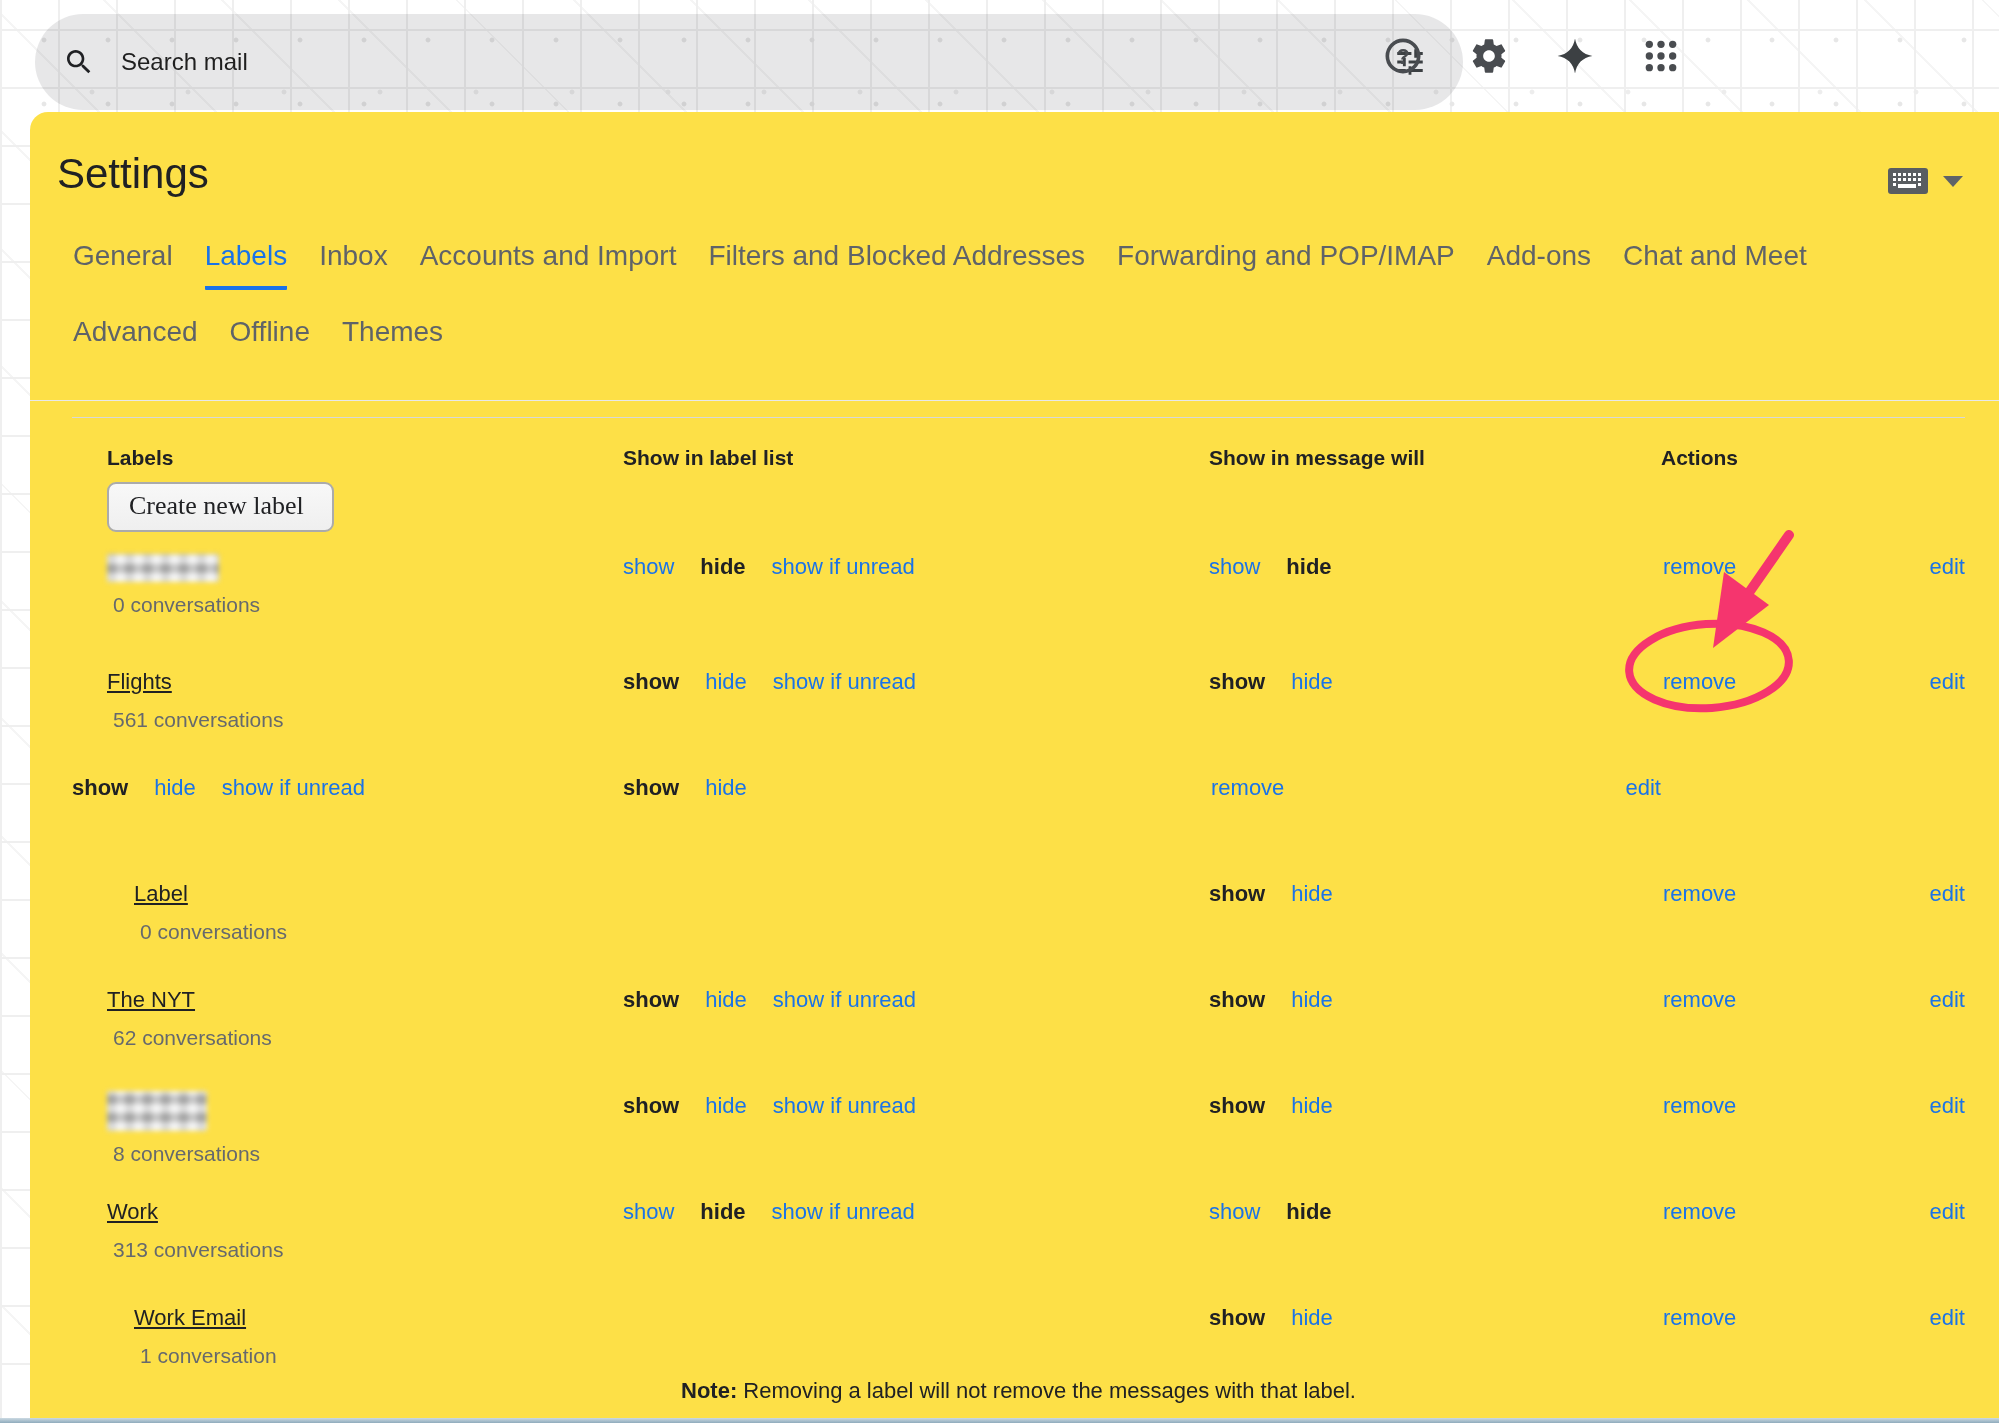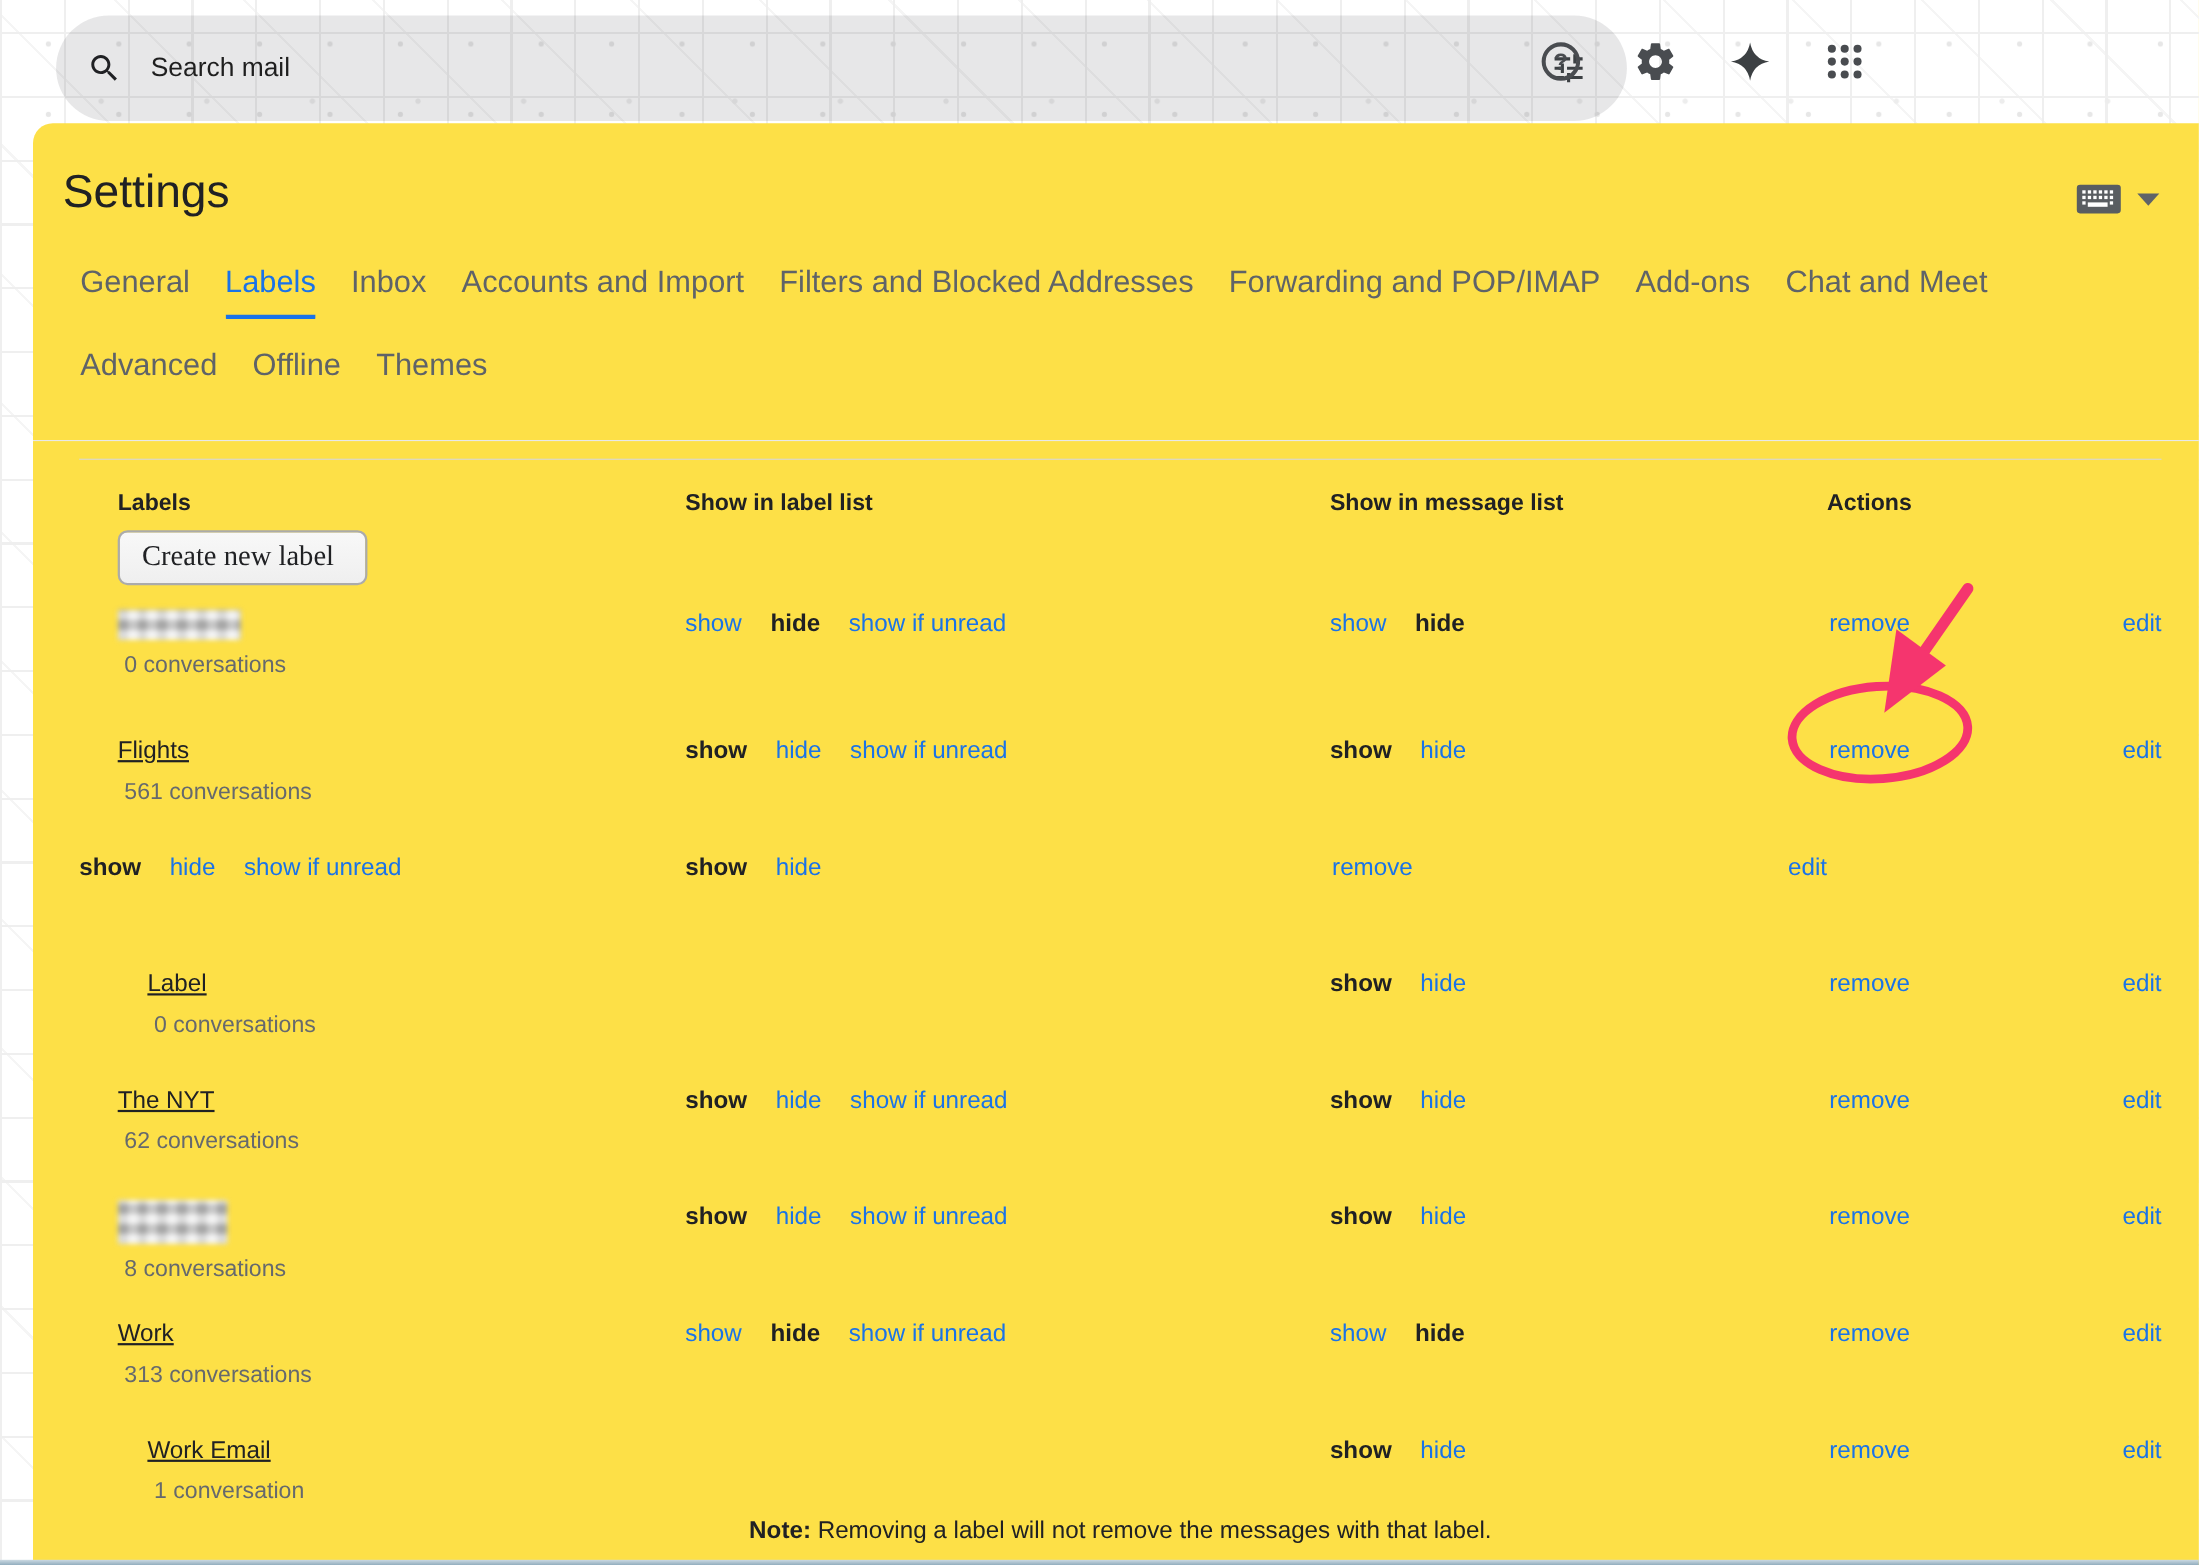--- a/index.html
+++ b/index.html
@@ -10,21 +10,21 @@
     background-image:
       radial-gradient(circle,#e7e7e7 2px,transparent 2.8px),
       radial-gradient(circle,#ededed 2px,transparent 2.8px),
       repeating-linear-gradient(0deg,#efefef 0 2px,transparent 2px 58px),
       repeating-linear-gradient(90deg,#efefef 0 2px,transparent 2px 58px),
       repeating-linear-gradient(45deg,#f5f5f5 0 2px,transparent 2px 83px);
     background-size:64px 64px,96px 96px,100% 100%,100% 100%,100% 100%;
     background-position:12px 8px,44px 44px,0 0,0 0,0 0;
   }
   
-  .topbar{position:absolute;left:0;top:0;width:1689px;height:112px;z-index:5;margin-left:16px;}
+  .topbar{position:absolute;left:0;top:0;width:1689px;height:112px;z-index:5;}
   .search-pill{
     position:absolute;left:35px;top:14px;width:1428px;height:96px;border-radius:48px;
     background:rgba(32,33,36,0.105);display:flex;align-items:center;cursor:pointer;
   }
   .search-pill .mag{margin-left:28px;display:flex;}
   .search-text{margin-left:26px;font-size:24px;color:#1f1f1f;}
   .tune{margin-left:auto;margin-right:36px;display:flex;cursor:pointer;}
   .topbar-icons{position:absolute;right:6px;top:0;height:112px;display:flex;align-items:center;gap:42px;}
   .tb-ic{display:flex;align-items:center;justify-content:center;width:44px;height:44px;cursor:pointer;}
   
@@ -139,21 +139,21 @@
       <span class="tab">Advanced</span>
       <span class="tab">Offline</span>
       <span class="tab">Themes</span>
     </div>
   <div class="panel-divider"></div>
 
   <div class="ltable">
     <div class="t-head">
       <div class="h1">Labels</div>
       <div>Show in label list</div>
-      <div>Show in message list</div>
+      <div>Show in message will</div>
       <div>Actions</div>
     </div>
     <button class="create-btn">Create new label</button>
     <div class="rows">
         <div class="t-row first">
           <div>
             <div class="row-name"><span class="redact"></span></div>
             <div class="row-conv">0 conversations</div>
           </div>
           <div class="opts ">

